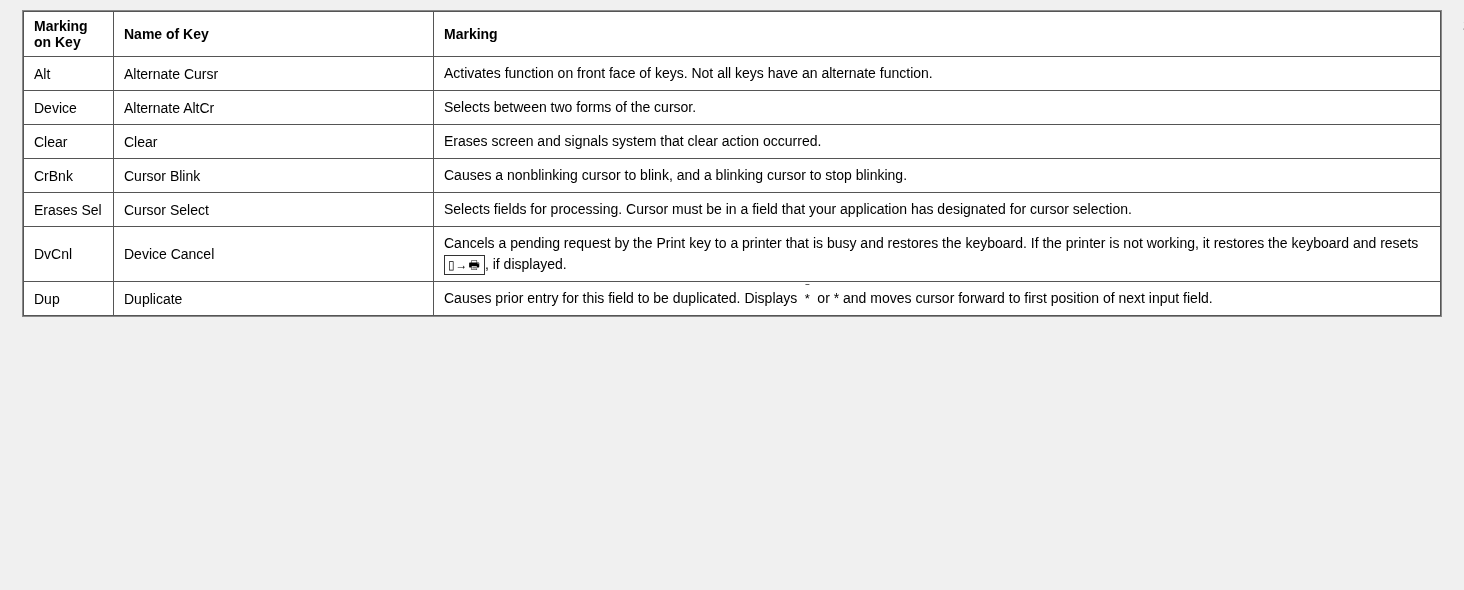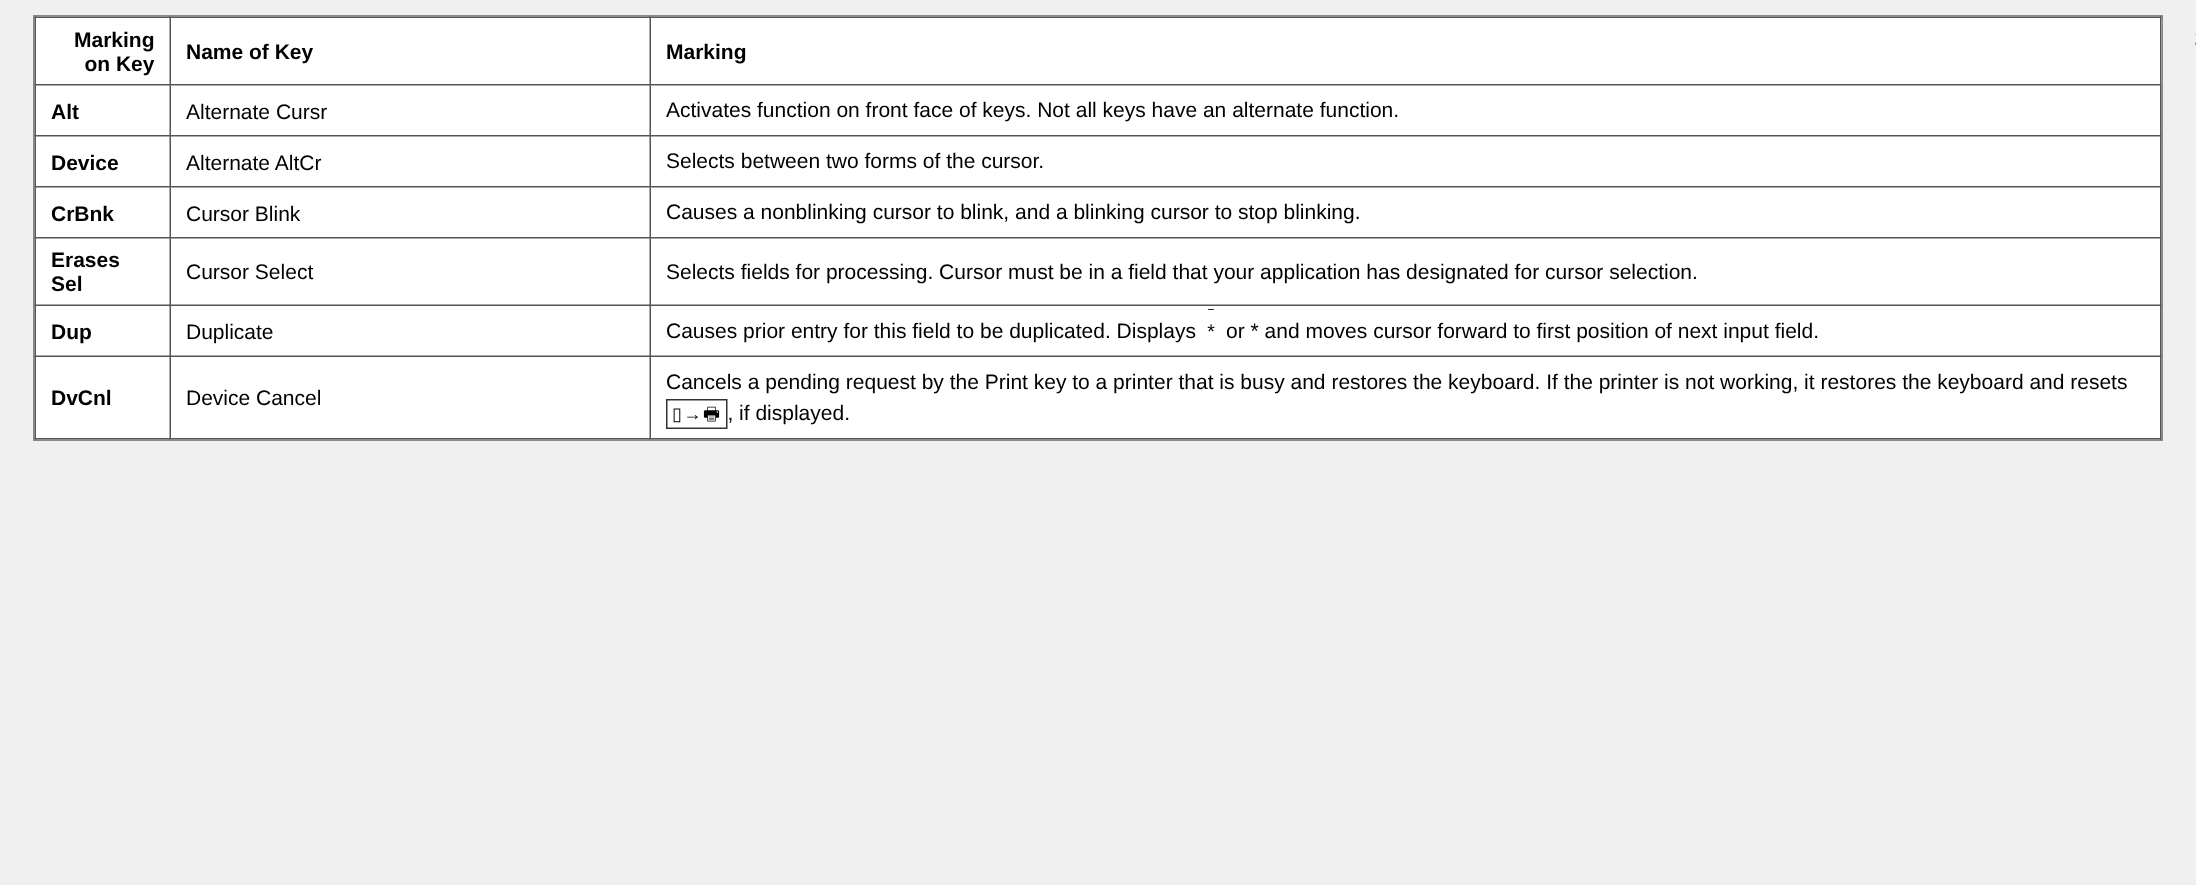--- a/index.html
+++ b/index.html
@@ -54,25 +54,25 @@
 
     thead th {
       font-weight: bold;
       text-align: left;
       font-size: 14px;
       background: #fff;
       vertical-align: middle;
     }
 
     thead th.col-marking-header {
-      text-align: right;
+      text-align: left;
     }
 
     tbody td.marking {
-      font-weight: bold;
+      font-weight: normal;
       font-size: 14px;
       vertical-align: middle;
     }
 
     tbody td.name {
       font-size: 14px;
       vertical-align: middle;
     }
 
     tbody td.function {
@@ -104,34 +104,39 @@
           <td class="marking">Alt</td>
           <td class="name">Alternate Cursr</td>
           <td class="function">Activates function on front face of keys.  Not all keys have an alternate function.</td>
         </tr>
         <tr>
           <td class="marking">Device</td>
           <td class="name">Alternate AltCr</td>
           <td class="function">Selects between two forms of the cursor.</td>
         </tr>
         <tr>
+          <td class="marking">Clear</td>
+          <td class="name">Clear</td>
+          <td class="function">Erases screen and signals system that clear action occurred.</td>
+        </tr>
+        <tr>
           <td class="marking">CrBnk</td>
           <td class="name">Cursor Blink</td>
           <td class="function">Causes a nonblinking cursor to blink, and a blinking cursor to stop blinking.</td>
         </tr>
         <tr>
           <td class="marking">Erases Sel</td>
           <td class="name">Cursor Select</td>
           <td class="function">Selects fields for processing.  Cursor must be in a field that your application has designated for cursor selection.</td>
         </tr>
         <tr>
+          <td class="marking">DvCnl</td>
+          <td class="name">Device Cancel</td>
+          <td class="function">Cancels a pending request by the Print key to a printer that is busy and restores the keyboard.  If the printer is not working, it restores the keyboard and resets <span style="display:inline-block;font-size:12px;border:1px solid #333;padding:0 3px;letter-spacing:1px;">▯→🖶</span>, if displayed.</td>
+        </tr>
+        <tr>
           <td class="marking">Dup</td>
           <td class="name">Duplicate</td>
           <td class="function">Causes prior entry for this field to be duplicated.  Displays <span style="display:inline-block;position:relative;font-size:13px;"><span style="position:absolute;top:-4px;left:0;right:0;text-align:center;font-size:10px;line-height:1;">‾</span>&nbsp;*&nbsp;</span> or <span>*</span> and moves cursor forward to first position of next input field.</td>
-        </tr>
-        <tr>
-          <td class="marking">DvCnl</td>
-          <td class="name">Device Cancel</td>
-          <td class="function">Cancels a pending request by the Print key to a printer that is busy and restores the keyboard.  If the printer is not working, it restores the keyboard and resets <span style="display:inline-block;font-size:12px;border:1px solid #333;padding:0 3px;letter-spacing:1px;">▯→🖶</span>, if displayed.</td>
         </tr>
       </tbody>
   </table>
 </div>
 
 </body></html>

